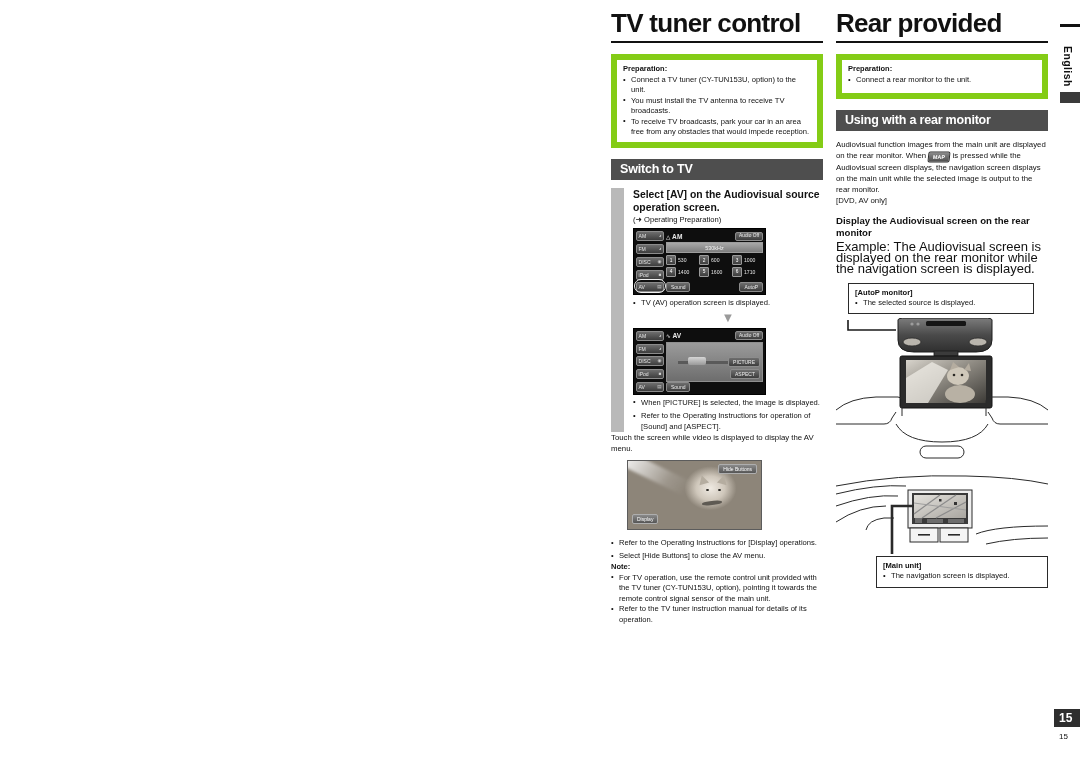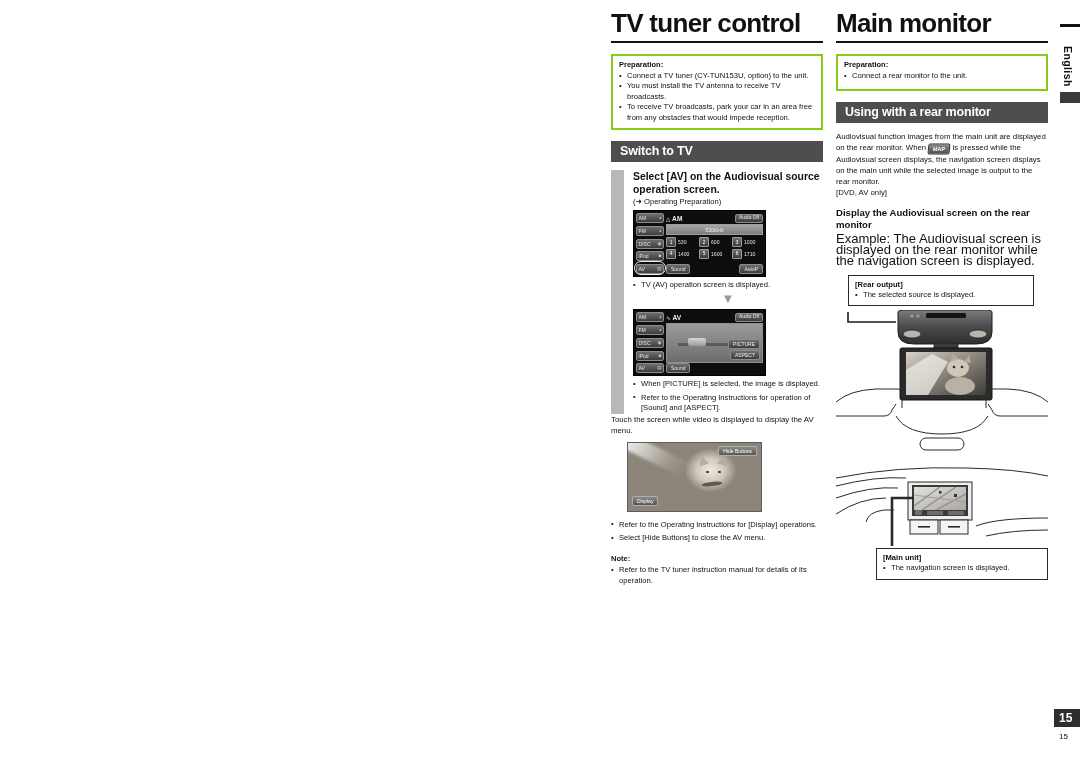--- a/index.html
+++ b/index.html
@@ -38,21 +38,21 @@
     margin: 0;
     white-space: nowrap;
   }
   .title-rule {
     border-bottom: 2.5px solid #111;
     margin-bottom: 11px;
   }
 
   
   .prep-box {
-    border: 2px solid #84cc16;
+    border: 6px solid #84cc16;
     padding: 4px 6px 5px 6px;
     margin-bottom: 11px;
   }
   .prep-title {
     font-size: 7.5px;
     font-weight: bold;
     margin-bottom: 2px;
   }
   ul.bullets {
     list-style: none;
@@ -579,32 +579,33 @@
       <div class="collar"></div>
       <div class="ov-btn ov-hide">Hide Buttons</div>
       <div class="ov-btn ov-disp">Display</div>
     </div>
 
     <div style="margin-top:8px;">
       <div class="note-line">Refer to the Operating Instructions for [Display] operations.</div>
       <div class="note-line">Select [Hide Buttons] to close the AV menu.</div>
     </div>
 
-    <div style="margin-top:11px;">
+    <div style="">
       <div class="prep-title">Note:</div>
       <ul class="bullets">
+        <li>For TV operation, use the remote control unit provided with the TV tuner (CY-TUN153U, option), pointing it towards the remote control signal sensor of the main unit.</li>
         <li>Refer to the TV tuner instruction manual for details of its operation.</li>
       </ul>
     </div>
   </div>
 
   <div class="col col-right">
 
     <div class="title-rule">
-      <h1 class="chapter-title">Main monitor</h1>
+      <h1 class="chapter-title">Rear provided</h1>
     </div>
 
     <div class="prep-box" style="min-height:24px;">
       <div class="prep-title">Preparation:</div>
       <ul class="bullets">
         <li>Connect a rear monitor to the unit.</li>
       </ul>
     </div>
 
     <div class="section-bar">Using with a rear monitor</div>
@@ -617,21 +618,21 @@
     <div class="body-text">[DVD, AV only]</div>
 
     <div class="sub-head">Display the Audiovisual screen on the rear monitor</div>
 
     <div class="example">
       <span>Example:</span>
       <span>The Audiovisual screen is displayed on the rear monitor while the navigation screen is displayed.</span>
     </div>
 
     <div class="callout indent">
-      <div class="callout-title">[Rear output]</div>
+      <div class="callout-title">[AutoP monitor]</div>
       <ul class="bullets">
         <li>The selected source is displayed.</li>
       </ul>
     </div>
 
     <div class="illus">
       <svg width="212" height="150" viewBox="0 0 212 150">
         <defs>
           <linearGradient id="hsg" x1="0" y1="0" x2="0" y2="1">
             <stop offset="0" stop-color="#7c7c7c"></stop>

